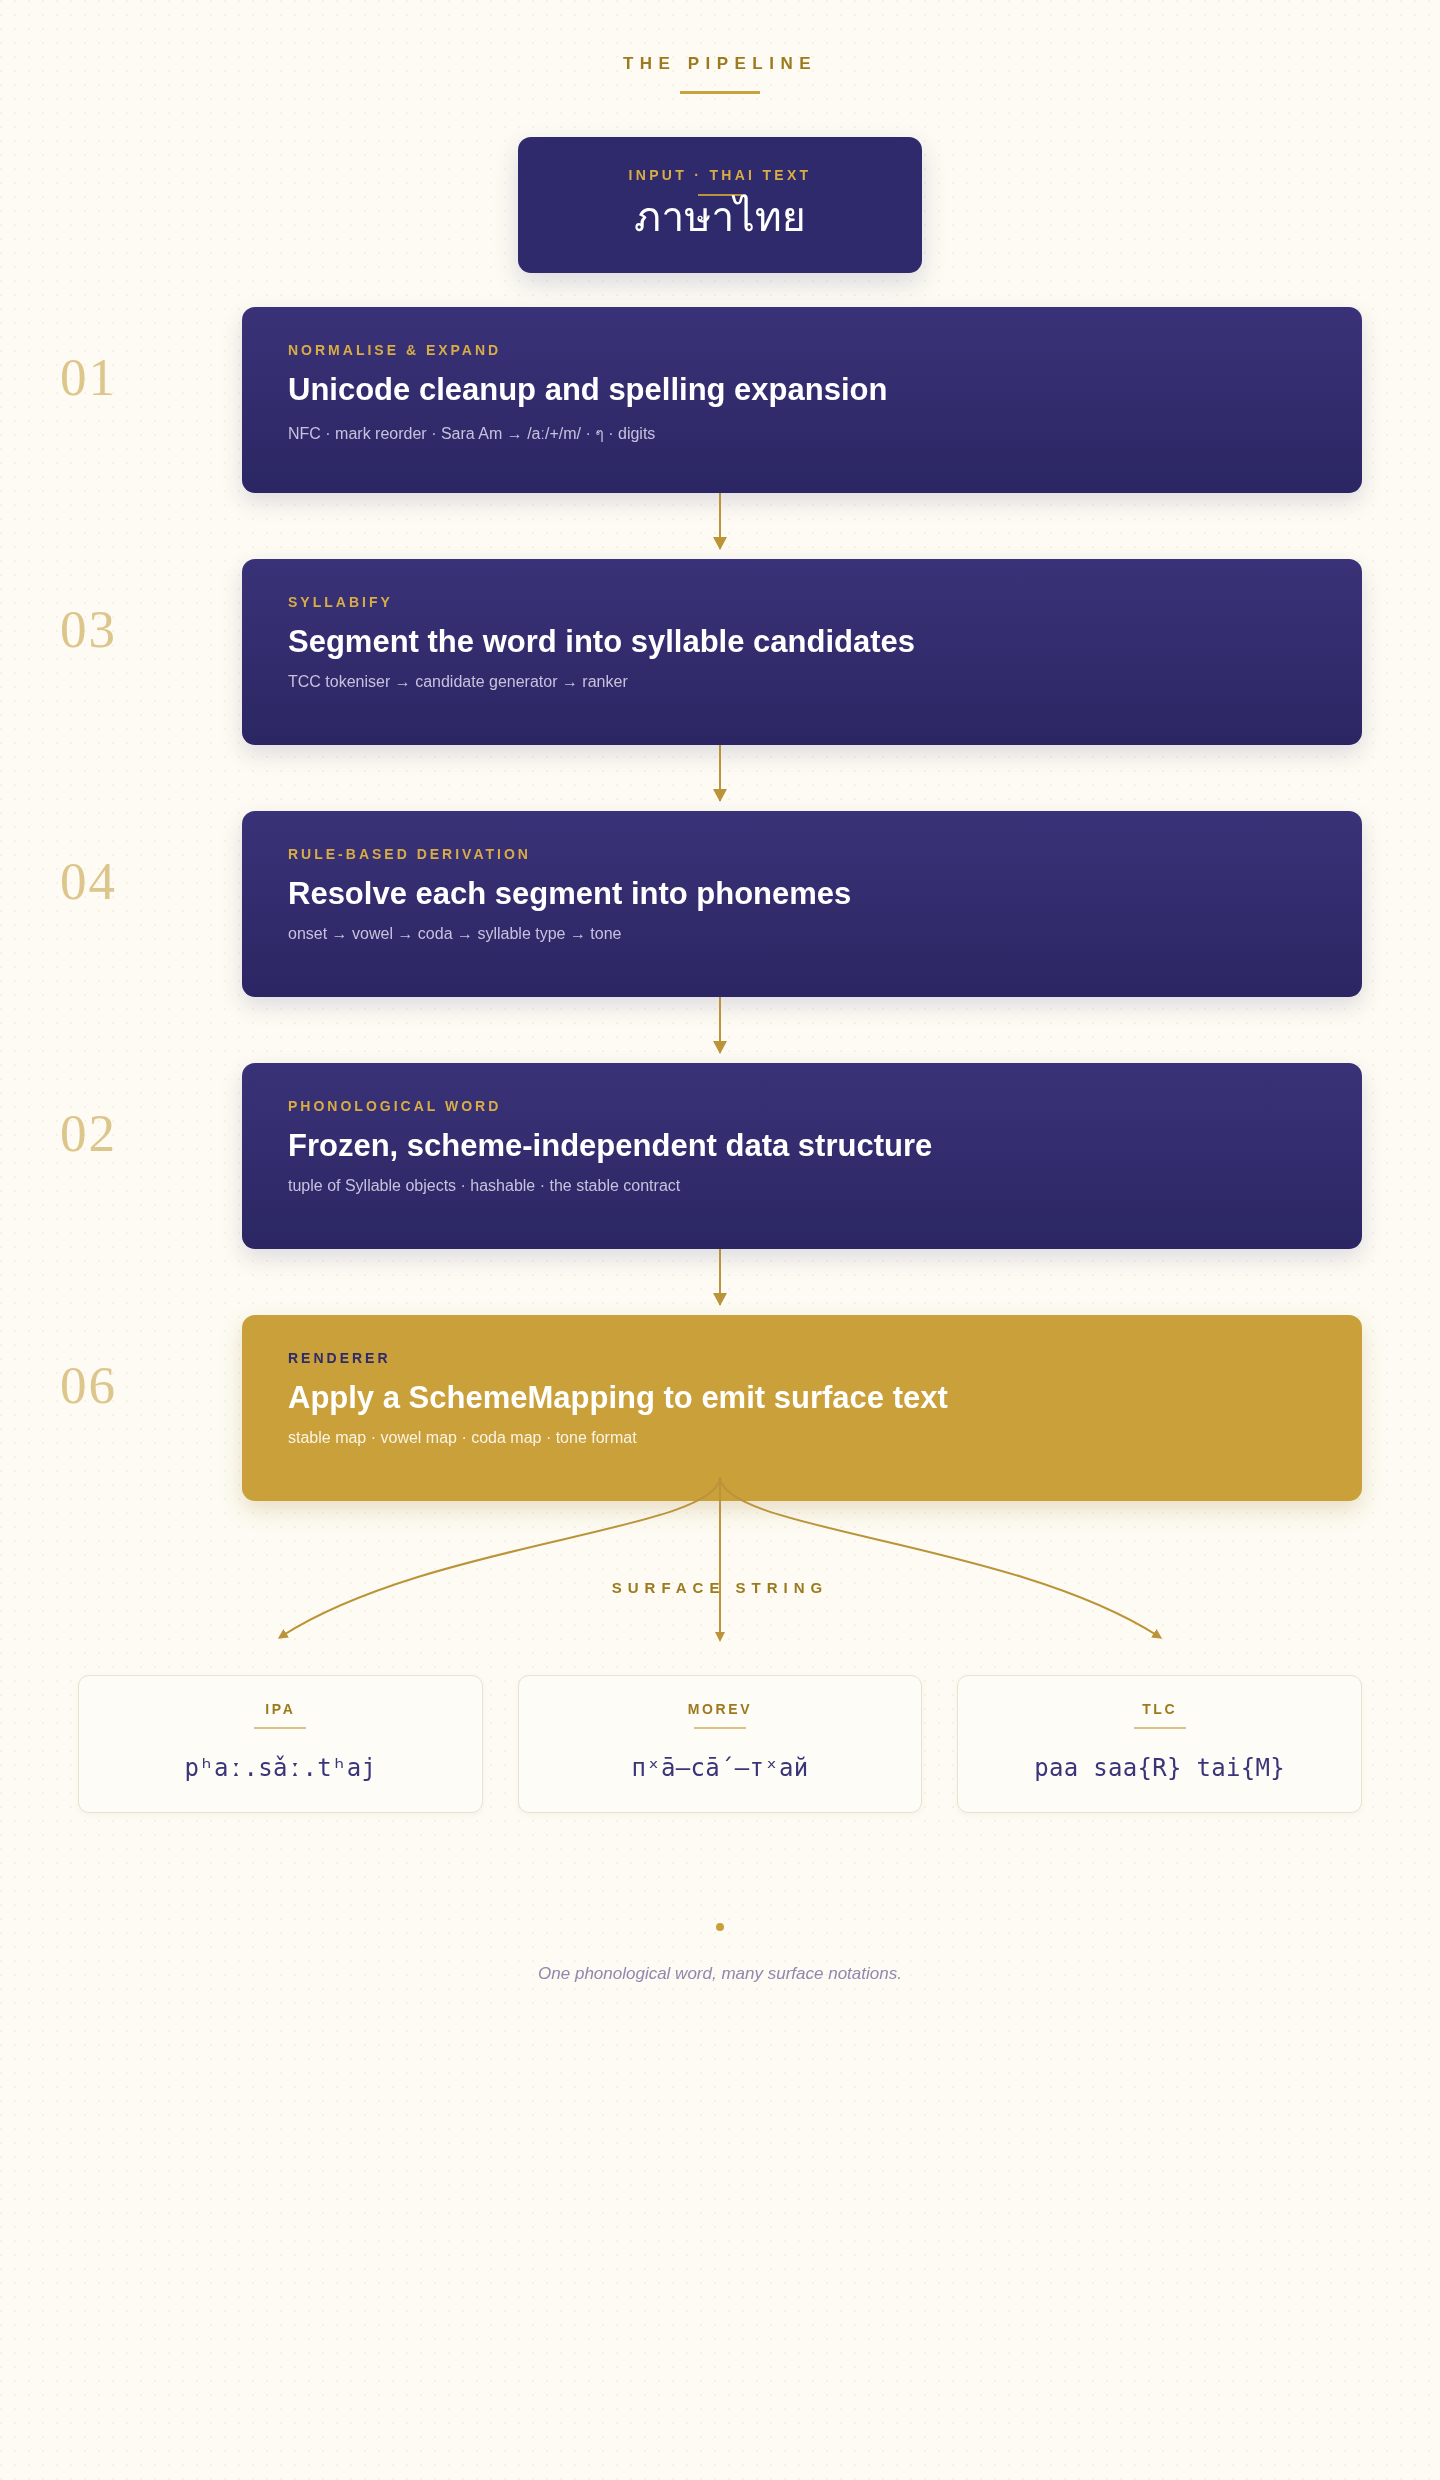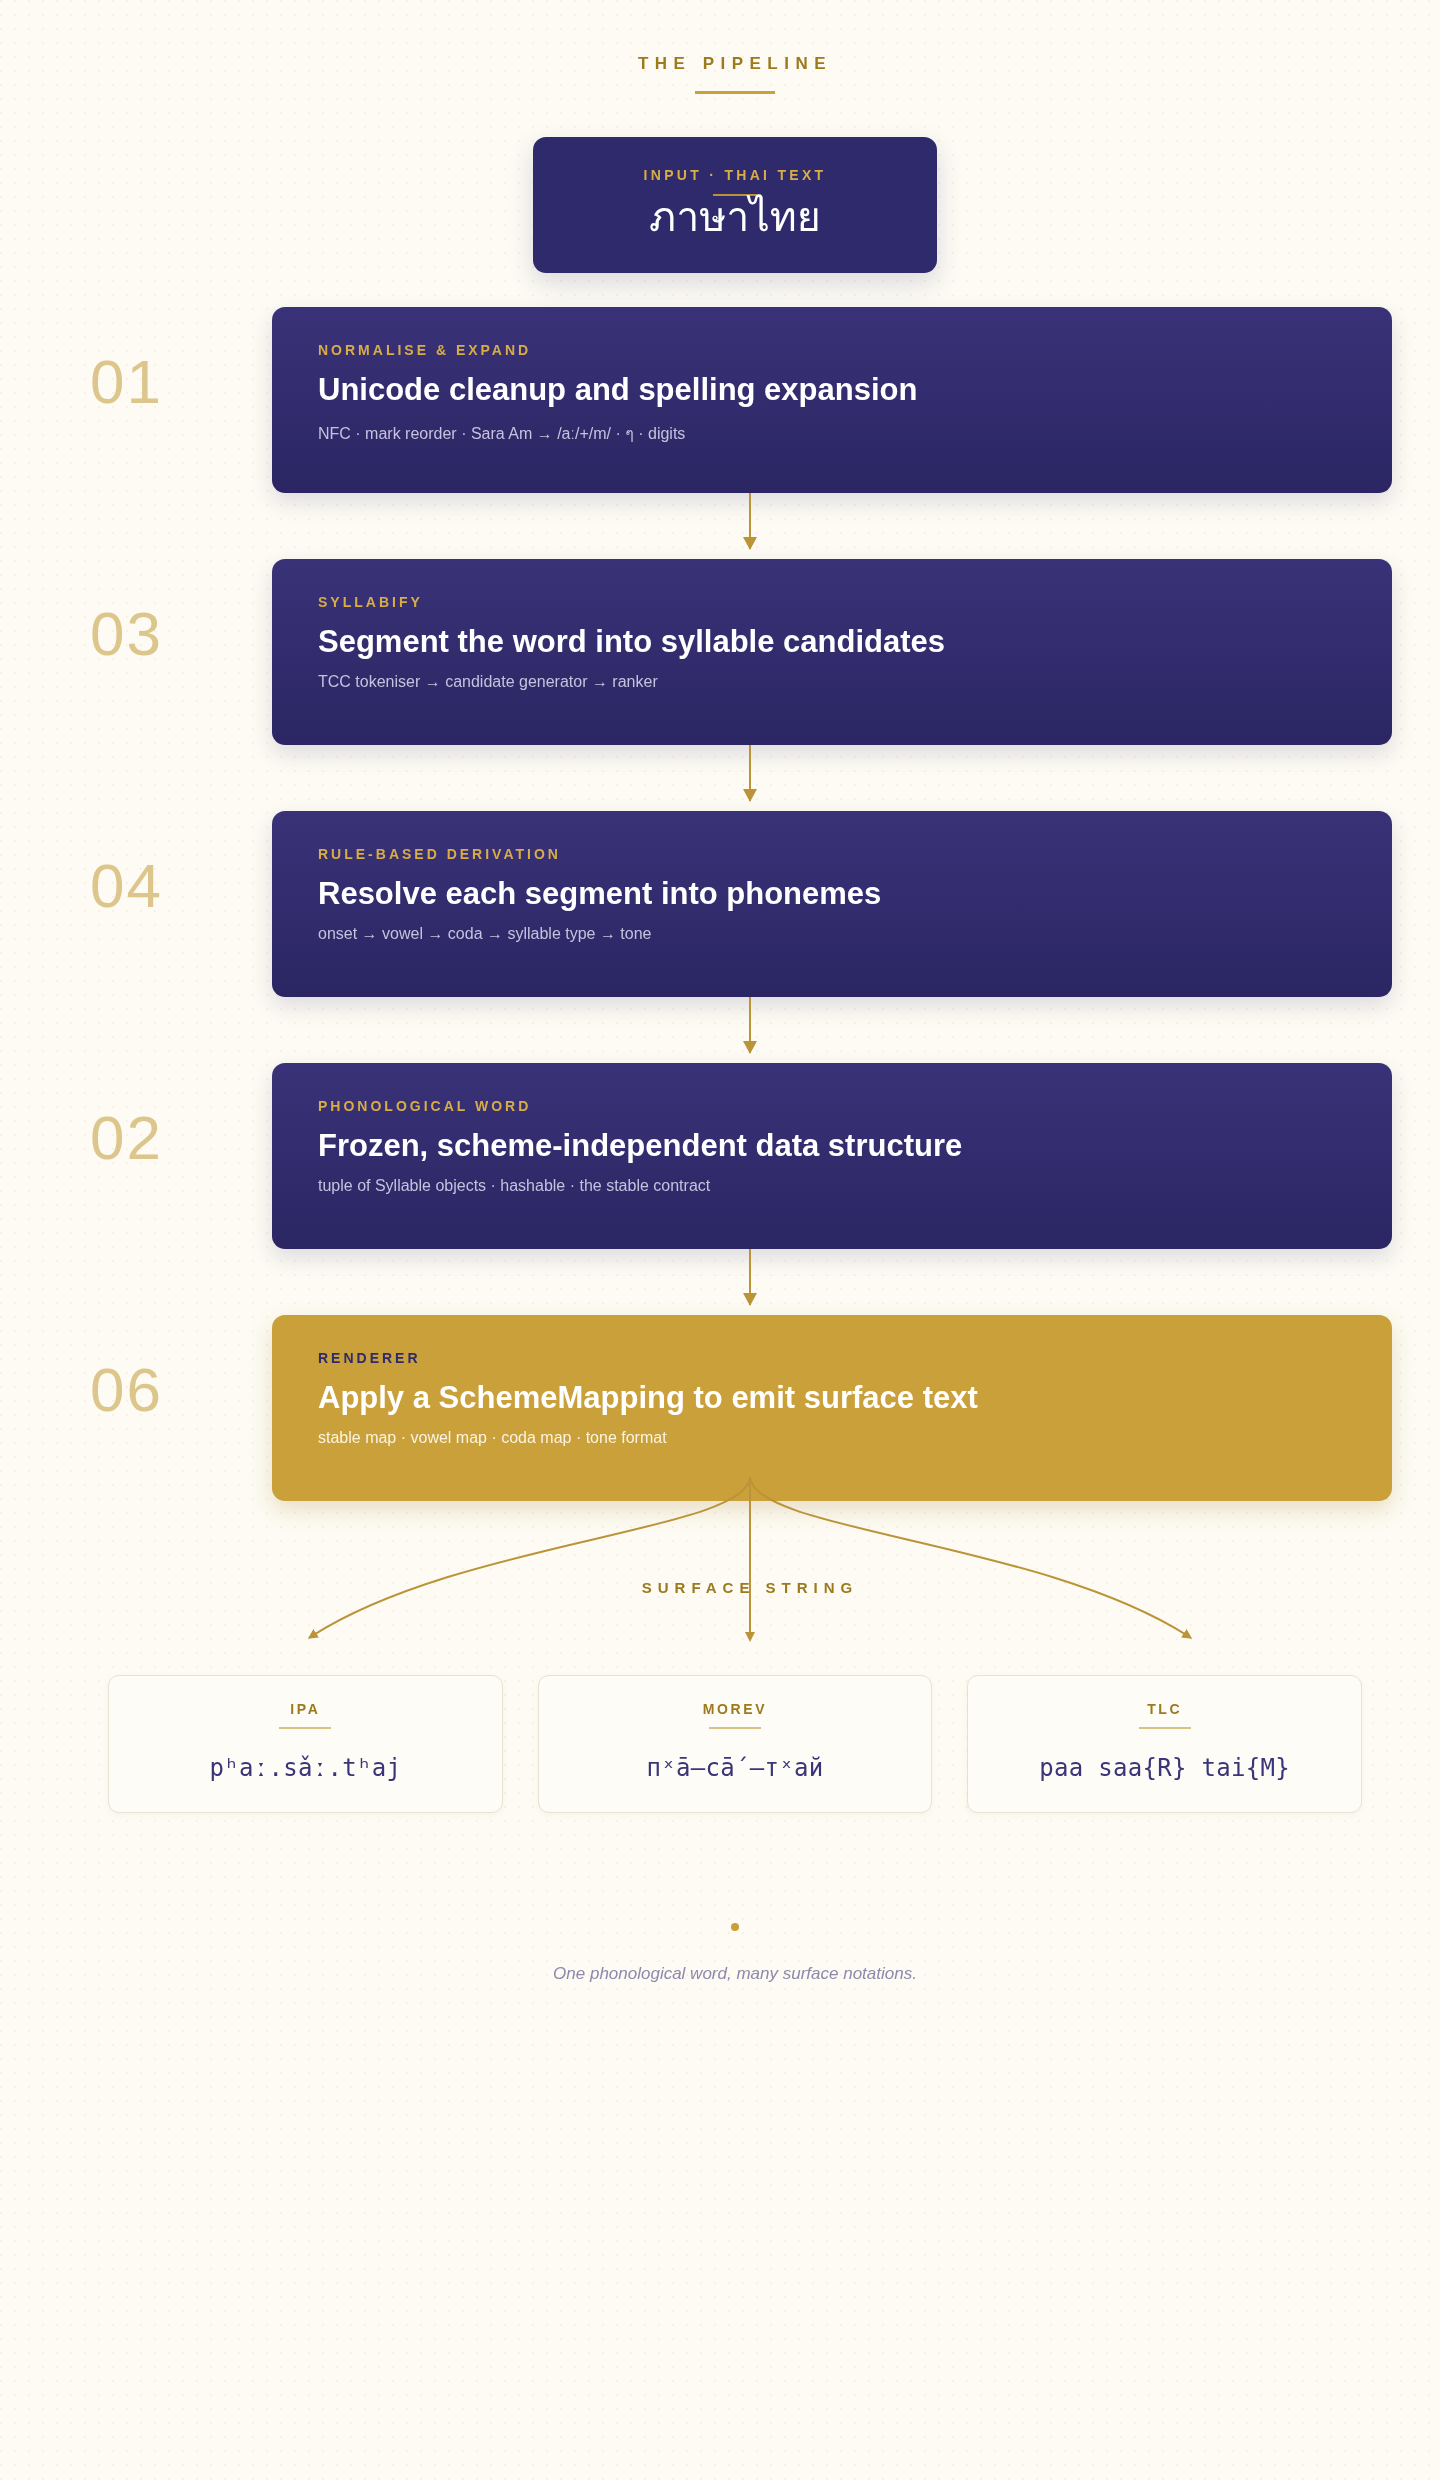--- a/index.html
+++ b/index.html
@@ -11,21 +11,20 @@
       radial-gradient(circle at 1px 1px, rgba(196,160,70,0.10) 1px, transparent 0);
     background-size:14px 14px;
     color:#2d2a6e;
     position:relative;
     overflow:hidden;
   }
   .page{
     position:relative;
     width:1440px;height:2480px;
     padding-top:54px;
-    padding-left:30px;
   }
 
   
   .eyebrow{
     text-align:center;
     font-size:17px;
     font-weight:700;
     letter-spacing:6.5px;
     color:#9c7a1e;
     text-transform:uppercase;
@@ -87,22 +86,22 @@
   }
   .step{
     position:relative;
     height:186px;
     margin-bottom:66px;
   }
   .step-num{
     position:absolute;
     left:60px;top:44px;
     width:130px;
-    font-family:Liberation Sans, sans-serif;
-    font-size:62px;
+    font-family:Liberation Serif, serif;
+    font-size:53px;
     line-height:1;
     color:#ddc68c;
     letter-spacing:2px;
   }
   .step-card{
     position:absolute;
     left:242px;
     width:1120px;
     height:186px;
     border-radius:13px;

